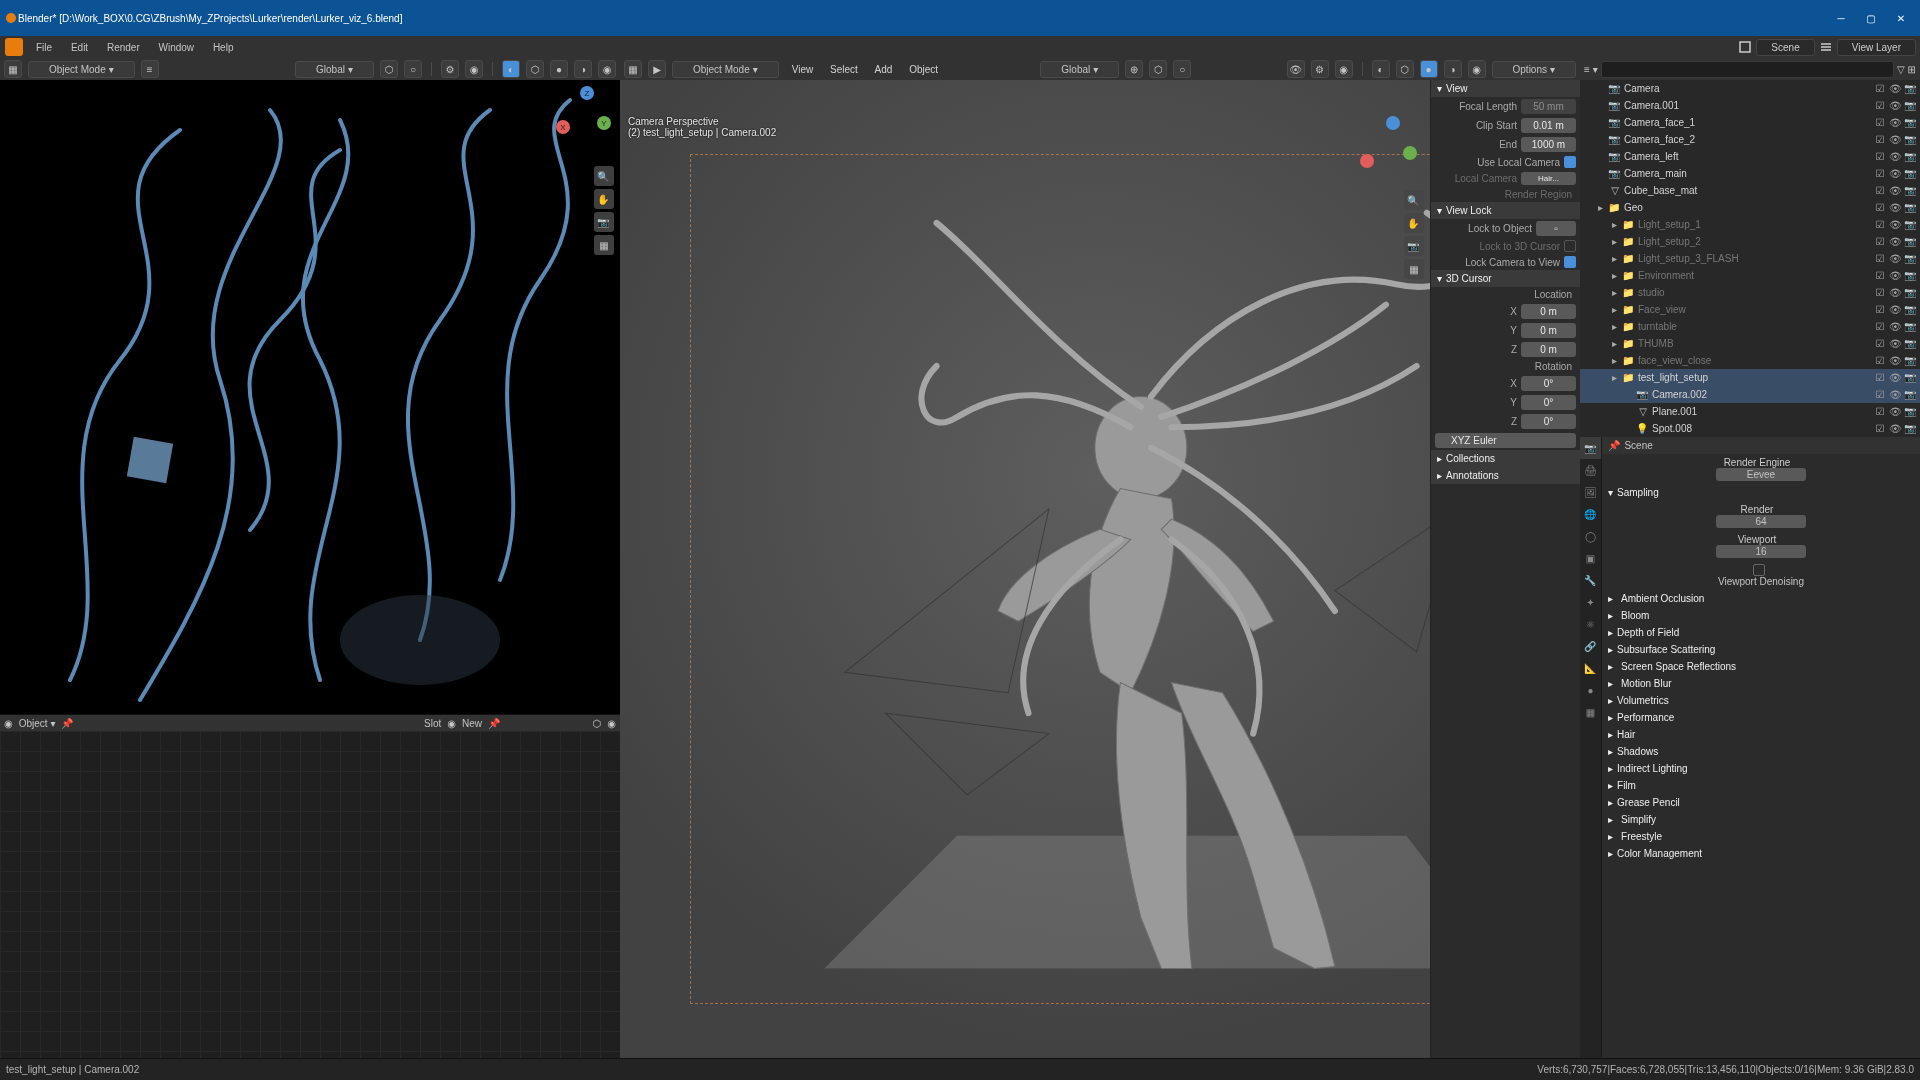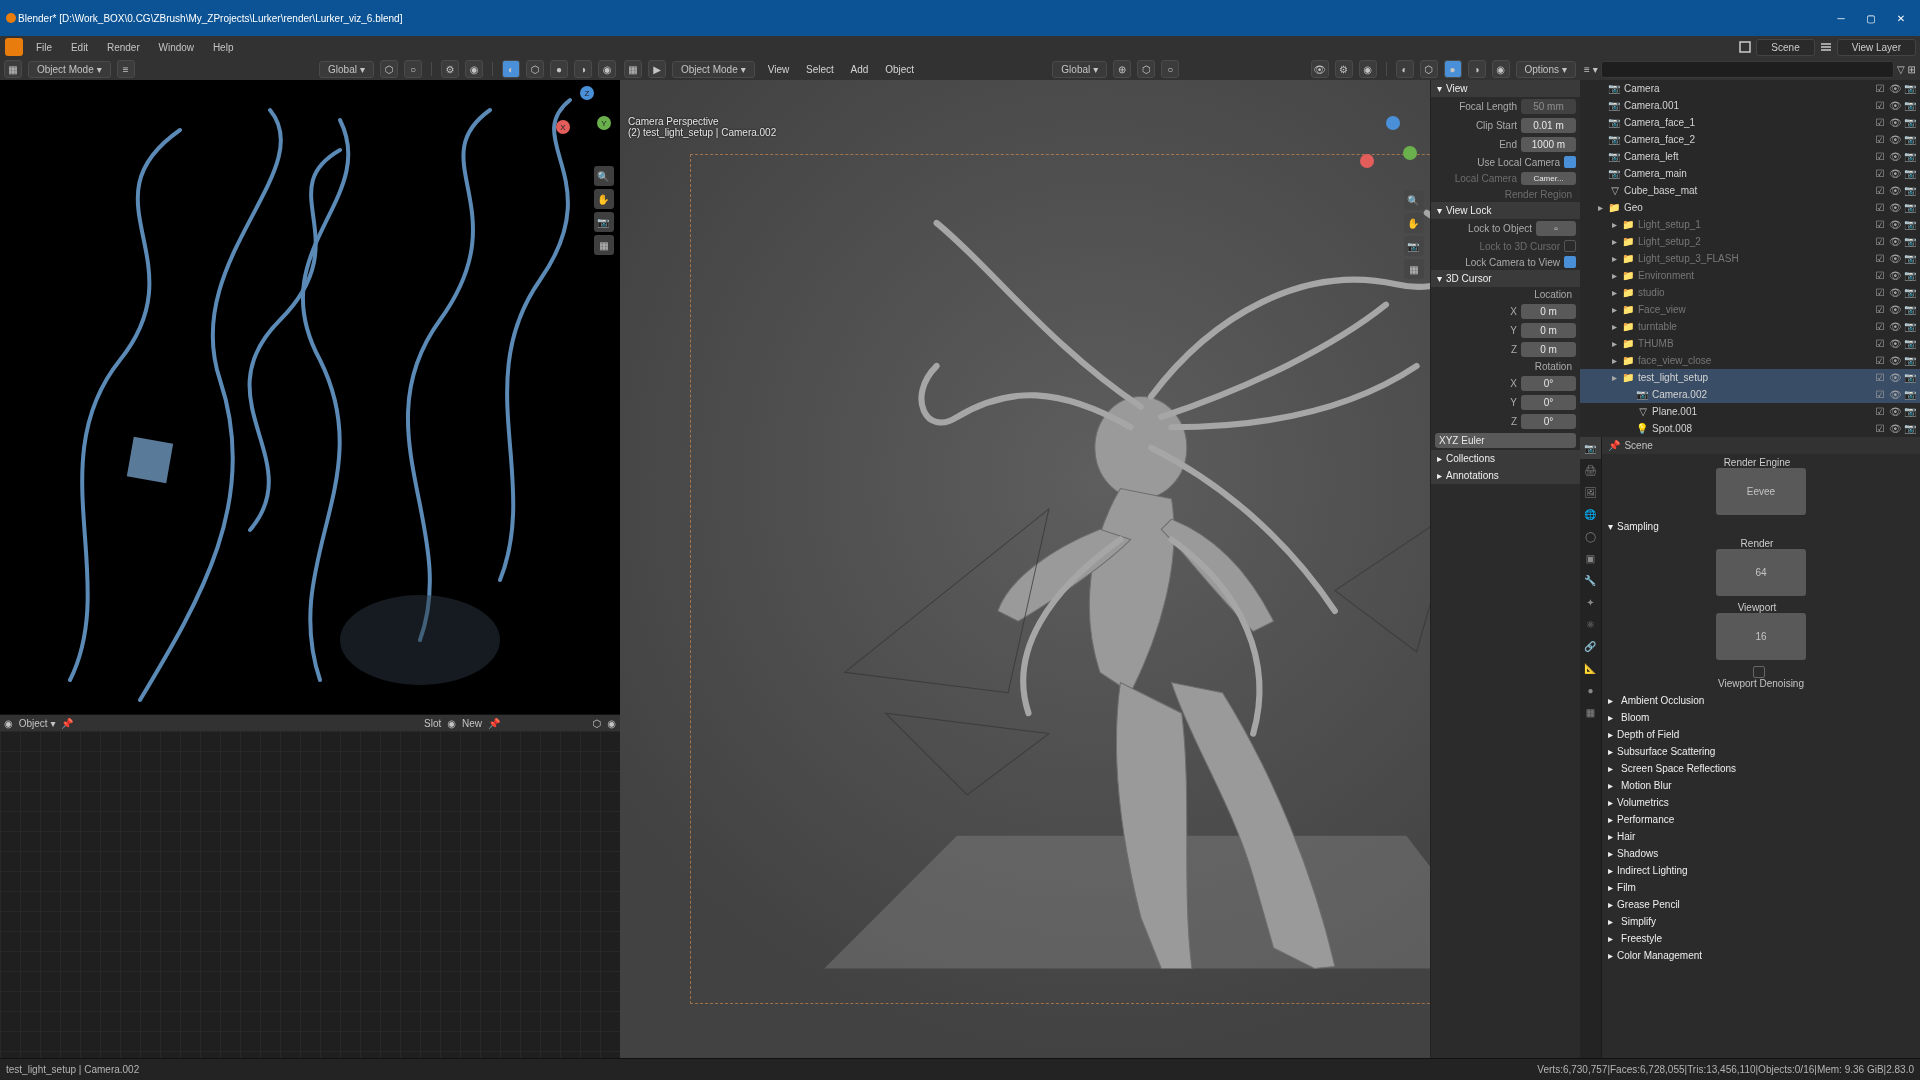--- a/index.html
+++ b/index.html
@@ -13,21 +13,21 @@
 .menubar .ws-tabs span { padding:4px 10px; color:#838383; cursor:pointer; }
 .menubar .ws-tabs span.active { background:#3a3a3a; color:#e0e0e0; border-bottom:2px solid #4a90d9; }
 .menubar .filemenus span { padding:3px 8px; color:#c4c4c4; }
 .menubar .right { margin-left:auto; display:flex; align-items:center; gap:4px; padding-right:4px; }
 .menubar .right .field { background:#2a2a2a; border:1px solid #444; padding:2px 14px; border-radius:3px; color:#ccc; }
 .content { display:flex; height:calc(100% - 20px - 22px - 22px); }
 .left-col { width:620px; display:flex; flex-direction:column; }
 .mid-col { flex:1; display:flex; flex-direction:column; background:#393939; }
 .right-col { width:340px; display:flex; flex-direction:column; }
 .vp-header { height:22px; background:#323232; display:flex; align-items:center; padding:0 4px; gap:6px; }
-.vp-header .btn { background:#3a3a3a; border:1px solid #4a4a4a; padding:2px 8px; border-radius:3px; display:flex; align-items:flex-end; gap:3px; }
+.vp-header .btn { background:#3a3a3a; border:1px solid #4a4a4a; padding:2px 20px; border-radius:3px; display:flex; align-items:flex-end; gap:3px; }
 .vp-header .iconbtn { width:18px; height:18px; background:#3c3c3c; border:1px solid #4a4a4a; border-radius:3px; display:flex; align-items:center; justify-content:center; }
 .vp-header .hdrmenu span { padding:0 7px; color:#d4d4d4; }
 .viewport-l { flex:1; background:#000; position:relative; }
 .viewport-l svg { position:absolute; inset:0; }
 .gizmo { position:absolute; right:6px; top:6px; width:60px; height:60px; }
 .gizmo .ball { position:absolute; width:14px; height:14px; border-radius:50%; font-size:8px; color:#222; display:flex; align-items:center; justify-content:center; }
 .gizmo .bx { background:#e35d5b; left:2px; top:34px; } 
 .gizmo .by { background:#6ab04c; right:3px; top:30px; } 
 .gizmo .bz { background:#4a90d9; left:26px; top:0; }
 .vertbtns { position:absolute; right:6px; top:86px; display:flex; flex-direction:column; gap:3px; }
@@ -59,21 +59,21 @@
 .tree .item .togs { display:flex; gap:3px; }
 .tree .item .tog { width:12px; text-align:center; color:#a5a5a5; }
 .props { flex:1; background:#2b2b2b; display:flex; }
 .props .tabs { width:22px; background:#232323; display:flex; flex-direction:column; border-right:1px solid #1a1a1a; }
 .props .tabs .pt { height:22px; display:flex; align-items:center; justify-content:center; color:#888; }
 .props .tabs .pt.active { background:#3c3c3c; color:#4a90d9; }
 .props .body { flex:1; overflow:auto; }
 .props .body .ph { background:#323232; padding:3px 6px; display:flex; align-items:center; gap:4px; }
 .props .body .prow { display:flex; padding:3px 6px; align-items:center;flex-direction:column; }
 .props .body .prow .lbl { flex:1; text-align:right; padding-right:8px; color:#ccc; }
-.props .body .prow .val { background:#595959; border-radius:3px; padding:18px 6px; width:90px; text-align:center; }
+.props .body .prow .val { background:#595959; border-radius:3px; padding:1px 6px; width:90px; text-align:center; }
 .props .body .prow .ck { width:12px; height:12px; border:1px solid #666; border-radius:2px; margin-right:4px; }
 .props .body .panel-h { padding:3px 6px; color:#eee; display:flex; align-items:center; gap:4px; }
 .statusbar { position:absolute; bottom:0; left:0; right:0; height:22px; background:#232323; border-top:1px solid #111; display:flex; align-items:center; padding:0 6px; font-size:9px; color:#b4b4b4; }
 .statusbar .spc { flex:1; }
 .sep { width:1px; height:14px; background:#4b4b4b; margin:0 3px; }
 svg.glyph { width:14px; height:14px; stroke:#ccc; stroke-width:1.5; fill:none; }
 .wiresvg { position:absolute; inset:0; pointer-events:none; }
 </style>
 </head>
 <body>
@@ -268,21 +268,21 @@
         <div class="row">
             <span class="lbl">End</span>
             <span class="val">1000 m</span>
           </div>
         <div class="row">
             <span class="lbl">Use Local Camera</span>
             <span class="ck"></span>
           </div>
         <div class="row">
             <span class="lbl" style="opacity:.5">Local Camera</span>
-            <span class="val" style="font-size:8px">Camer...</span>
+            <span class="val" style="font-size:8px">Hair...</span>
           </div>
         <div class="row">
             <span class="lbl" style="opacity:.5">Render Region</span>
           </div>
         <div class="section-h">▾ <span>View Lock</span></div>
         <div class="row">
             <span class="lbl">Lock to Object</span>
             <span class="val" style="width:40px">▫</span>
           </div>
         <div class="row">
@@ -318,21 +318,21 @@
           </div>
         <div class="row">
             <span class="lbl">Y</span>
             <span class="val">0°</span>
           </div>
         <div class="row">
             <span class="lbl">Z</span>
             <span class="val">0°</span>
           </div>
         <div class="row">
-            <span class="val" style="width:100%;text-align:left;padding-left:4px">XYZ Euler</span>
+            <span class="val" style="width:100%;text-align:left;padding-left:16px">XYZ Euler</span>
           </div>
         <div class="section-h">▸ <span>Collections</span></div>
         <div class="section-h">▸ <span>Annotations</span></div>
       </div>
     </div>
   </div>
 
   <div class="right-col">
     <div class="outliner">
       <div class="searchba">

